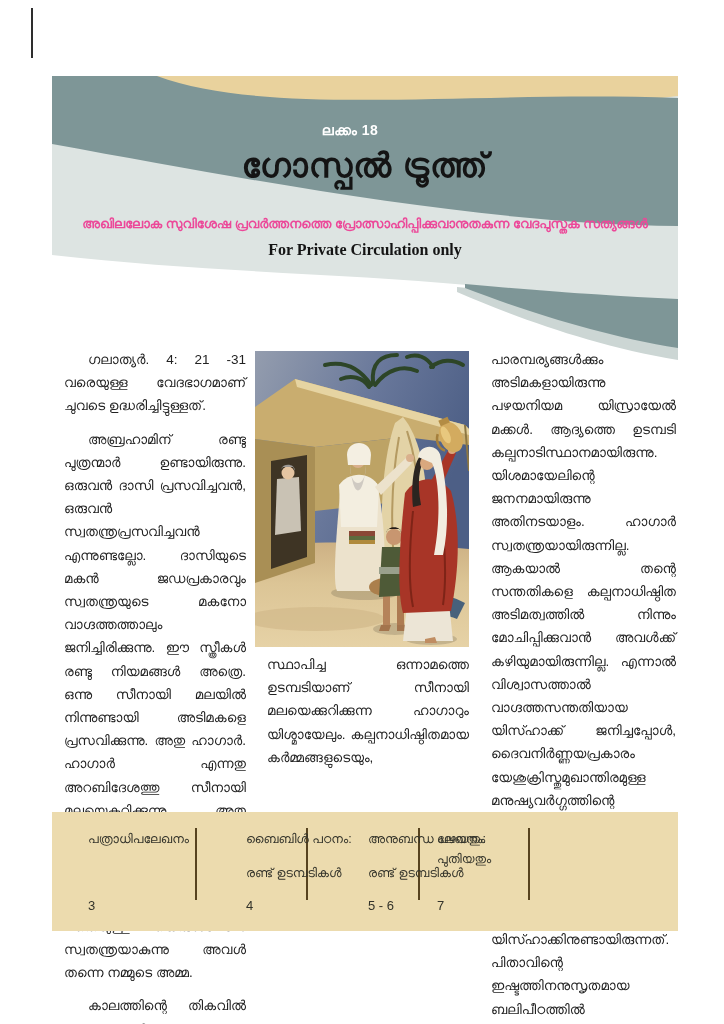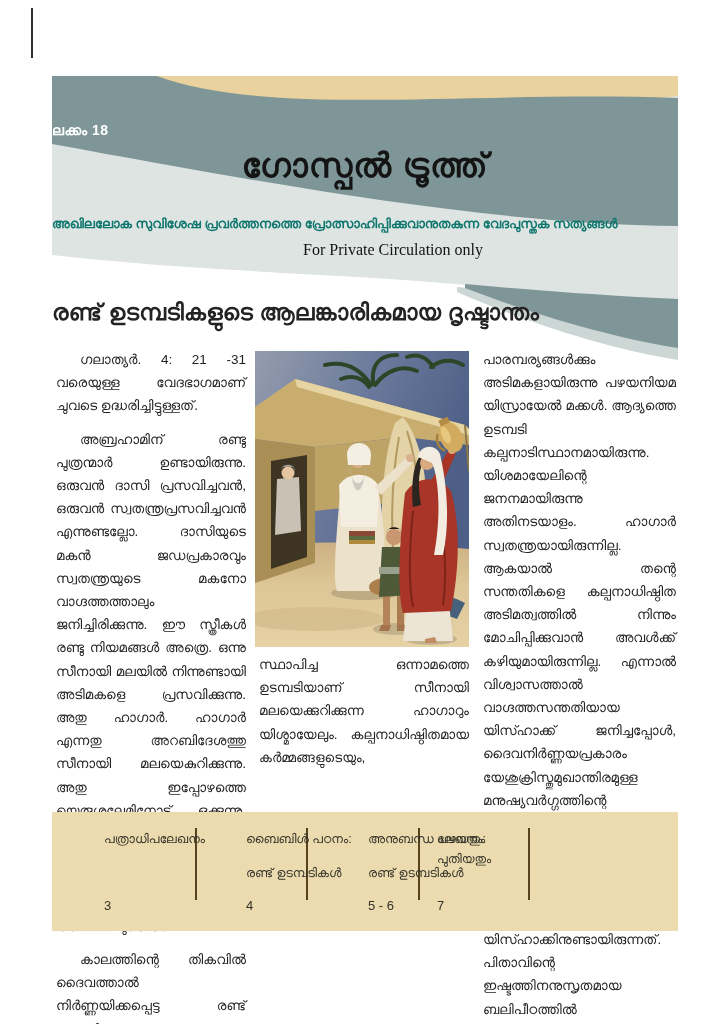--- a/index.html
+++ b/index.html
@@ -5,47 +5,47 @@
   html,body{margin:0;padding:0;background:#ffffff;}
   .page{
     position:relative;width:724px;height:1024px;background:#ffffff;overflow:hidden;
     font-family:"Liberation Sans",sans-serif;color:#1e1e1e;
   }
   .edge-mark{position:absolute;left:31px;top:8px;width:2px;height:50px;background:#2e2e2e;}
 
   
   .masthead{position:absolute;left:52px;top:76px;width:626px;height:292px;}
   .masthead svg{position:absolute;left:0;top:0;}
-  .issue{position:absolute;left:0;top:46px;width:596px;text-align:left;
+  .issue{position:absolute;left:0;top:46px;width:596px;text-align:center;
          color:#ffffff;font-weight:bold;font-size:14px;letter-spacing:.5px;}
   .m-title{position:absolute;left:0;top:70px;width:626px;text-align:center;
            font-size:34px;font-weight:bold;color:#141414;letter-spacing:1px;}
-  .m-sub{position:absolute;left:0;top:140px;width:626px;
-         font-size:13px;font-weight:bold;color:#0f766e;}
+  .m-sub{position:absolute;left:0;top:140px;width:626px;text-align:center;
+         font-size:13px;font-weight:bold;color:#ec4899;}
   .m-circ{position:absolute;left:0;top:165px;width:626px;text-align:center;
-          font-family:"Liberation Serif",serif;font-size:16px;font-weight:normal;color:#141414;margin-left:28px;}
+          font-family:"Liberation Serif",serif;font-size:16px;font-weight:bold;color:#141414;}
 
   
   .a-title{position:absolute;left:52px;top:299px;width:520px;
            font-size:23px;font-weight:bold;color:#232323;letter-spacing:.2px;}
   .col{position:absolute;top:348px;font-size:13.5px;line-height:23.2px;
        text-align:justify;color:#222222;}
-  .col p{margin:0 0 10px 4px;text-indent:24px;}
+  .col p{margin:0 0 10px 12px;text-indent:24px;}
   .col p.noindent{text-indent:0;}
   .col1{left:52px;width:194px;}
   .col2{left:255px;width:214px;}
   .col3{left:479px;width:197px;}
   .illus{width:214px;height:296px;margin:3px 0 6px 0;display:block;}
 
   
   .footer{position:absolute;left:52px;top:812px;width:626px;height:119px;background:#ecdbae;}
   .fdiv{position:absolute;top:16px;width:2px;height:72px;background:#57431f;}
   .fd1{left:143px;} .fd2{left:254px;} .fd3{left:366px;} .fd4{left:476px;}
   .fitem{position:absolute;top:0;height:119px;}
-  .fi1{left:52px;width:100px;} .fi2{left:154px;width:96px;margin-left:40px;}
+  .fi1{left:36px;width:100px;} .fi2{left:154px;width:96px;margin-left:40px;}
   .fi3{left:280px;width:98px;margin-left:36px;} .fi4{left:385px;width:86px;} .fi5{left:495px;width:125px;}
   .flabel,.fsub,.fpage{position:absolute;left:0;white-space:nowrap;
         font-size:12.5px;color:#33332a;}
   .flabel{top:20px;}
   .fsub{top:54px;}
   .fsub.tight{top:40px;}
   .fpage{top:86px;font-size:13px;}
 </style>
 </head>
 <body>
@@ -66,21 +66,20 @@
       <path d="M405,211 C480,218 550,224 626,228 L626,284 C540,270 460,240 405,216 Z" fill="#ccd6d4"></path>
 
       <path d="M413,208 C490,215 560,220 626,223 L626,272 C550,260 470,234 413,212 Z" fill="#7e9697"></path>
     </svg>
     <div class="issue">ലക്കം 18</div>
     <div class="m-title">ഗോസ്പൽ ട്രൂത്ത്</div>
     <div class="m-sub">അഖിലലോക സുവിശേഷ പ്രവർത്തനത്തെ പ്രോത്സാഹിപ്പിക്കുവാനുതകുന്ന വേദപുസ്തക സത്യങ്ങൾ</div>
     <div class="m-circ">For Private Circulation only</div>
   </div>
 
-  <div class="a-title">രണ്ട് ഉടമ്പടികളുടെ ആലങ്കാരികമായ ദൃഷ്ടാന്തം</div>
 
   <div class="col col1">
     <p>ഗലാത്യർ. 4: 21 -31 വരെയുള്ള വേദഭാഗമാണ് ചുവടെ ഉദ്ധരിച്ചിട്ടുള്ളത്.</p>
     <p>അബ്രഹാമിന് രണ്ടു പുത്രന്മാർ ഉണ്ടായിരുന്നു. ഒരുവൻ ദാസി പ്രസവിച്ചവൻ, ഒരുവൻ സ്വതന്ത്രപ്രസവിച്ചവൻ എന്നുണ്ടല്ലോ. ദാസിയുടെ മകൻ ജഡപ്രകാരവും സ്വതന്ത്രയുടെ മകനോ വാഗ്ദത്തത്താലും ജനിച്ചിരിക്കുന്നു. ഈ സ്ത്രീകൾ രണ്ടു നിയമങ്ങൾ അത്രെ. ഒന്നു സീനായി മലയിൽ നിന്നുണ്ടായി അടിമകളെ പ്രസവിക്കുന്നു. അതു ഹാഗാർ. ഹാഗാർ എന്നതു അറബിദേശത്തു സീനായി മലയെകുറിക്കുന്നു. അതു ഇപ്പോഴത്തെ യെരുശലേമിനോട് ഒക്കുന്നു. അതു തന്റെ മക്കളോട് കൂടെ അടിമയിലല്ലോ ഇരിക്കുന്നത്. മീതെയുള്ള യെരുശലേമോ സ്വതന്ത്രയാകുന്നു അവൾ തന്നെ നമ്മുടെ അമ്മ.</p>
     <p>കാലത്തിന്റെ തികവിൽ ദൈവത്താൽ നിർണ്ണയിക്കപ്പെട്ട രണ്ട് ഉടമ്പടികളുടെ മനോഹരമായ ദൃഷ്ടാ</p>
   </div>
 
   <div class="col col2">
 
     <svg class="illus" viewBox="0 0 214 296">

